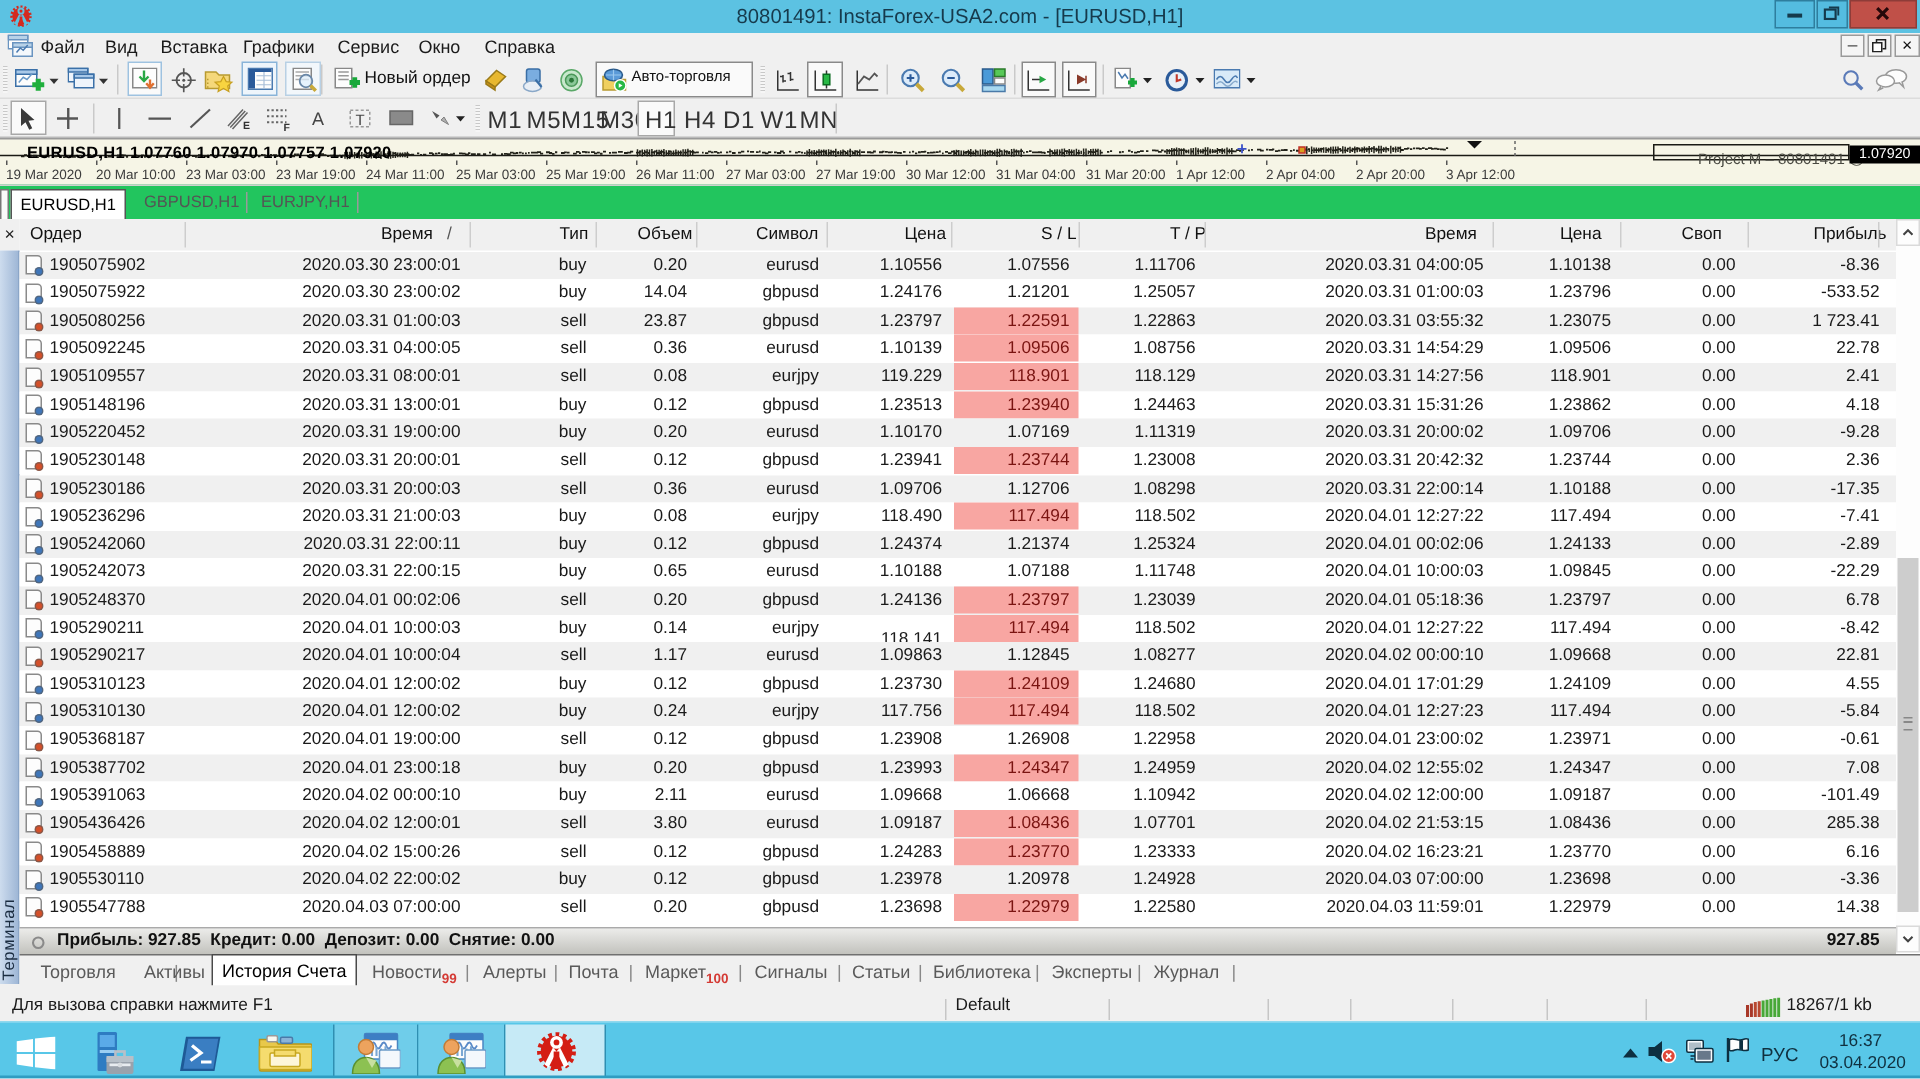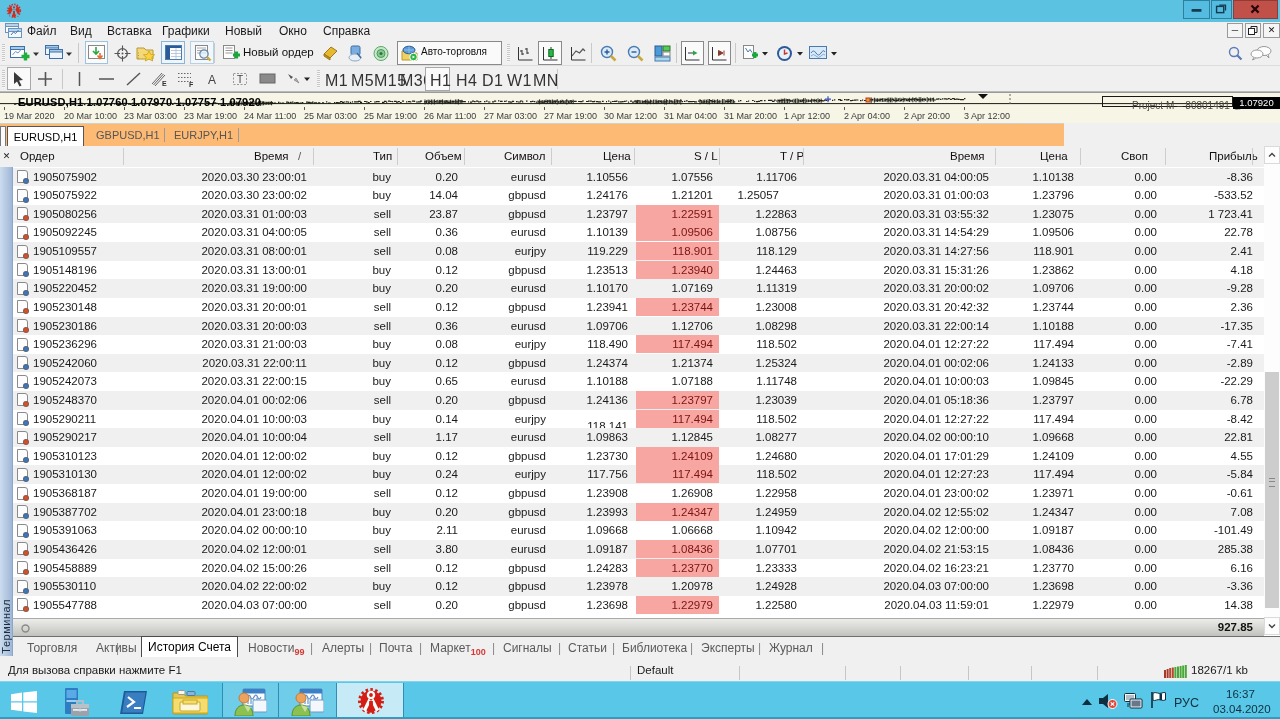--- a/index.html
+++ b/index.html
@@ -25,21 +25,21 @@
 .tfbox{position:absolute;left:425px;top:1px;width:25px;height:24px;background:#fafafa;border:1px solid #a8a8a8}
 .pressed{background:#fafafa;border:1px solid #a8a8a8}
 .ticn{position:absolute;top:5px}
 
 #chart{position:absolute;left:0;top:92px;width:1280px;height:31px;background:#f6f5e6;border-top:1px solid #9a9a9a}
 #chart .dt{position:absolute;top:18px;font-size:9px;color:#3c3c3c;white-space:nowrap}
 #chart .tick{position:absolute;top:14px;width:1px;height:3px;background:#555}
 #pricebox{position:absolute;left:1233px;top:4px;width:47px;height:12px;background:#000;color:#fff;font-size:9.5px;line-height:12px;text-align:center}
 #wtr{position:absolute;left:1132px;top:6px;font-size:10px;color:#4a4a42;white-space:nowrap}
 
-#ctabs{position:absolute;left:0;top:123px;width:1064px;height:23px;background:#fdba74;border-top:1px solid #d0d0d0;font-size:11px;color:#555}
+#ctabs{position:absolute;left:0;top:123px;width:1280px;height:23px;background:#22c55e;border-top:1px solid #d0d0d0;font-size:11px;color:#555}
 #ctabs .at{position:absolute;left:7px;top:2px;width:77px;height:21px;background:#fff;border:1px solid #555;border-bottom:none;text-align:center;line-height:20px;color:#000;font-size:11px}
 #ctabs .it{position:absolute;top:5px}
 #ctabs .sp{position:absolute;top:4px;width:1px;height:14px;background:#9a9a9a}
 
 #panel{position:absolute;left:0;top:146px;width:1280px;height:510px;background:#fff}
 #phead{position:absolute;left:13px;top:146px;width:1251px;height:21px;background:#f0f0f0;font-size:11.5px;color:#111}
 #phead .h{position:absolute;top:4px}
 #phead .vs{position:absolute;top:2px;width:1px;height:17px;background:#cdcdcd}
 #pclose{position:absolute;left:0px;top:146px;width:13px;height:21px;background:#f0f0f0;font-size:9px;color:#222;text-align:center;line-height:20px}
 #vtab{position:absolute;left:0;top:167px;width:13px;height:489px;background:linear-gradient(to right,#cddcee,#9fb7d6);border-right:1px solid #8ba6c8}
@@ -80,20 +80,21 @@
       <g>
         <circle cx="16" cy="15.5" r="12.6" fill="none" stroke="#d42a1e" stroke-width="3.4" stroke-dasharray="2.7 2.6"></circle>
         <circle cx="16" cy="15.5" r="11.6" fill="#d42a1e"></circle>
         <path d="M13.6 12.5 L6.8 25.5 L10.8 28 L16.3 15.5 Z" fill="#5cc2e2"></path>
         <path d="M18.4 12.5 L25.2 25.5 L21.2 28 L15.7 15.5 Z" fill="#5cc2e2"></path>
         <path d="M14.2 16 h3.6 V28.5 h-3.6 Z" fill="#d42a1e"></path>
         <circle cx="16" cy="8.8" r="4.7" fill="#5cc2e2"></circle>
         <circle cx="16" cy="8.8" r="2.1" fill="#d42a1e"></circle>
       </g>
     </svg>
+ <div class="txt">80801491: InstaForex-USA2.com - [EURUSD,H1]</div>
  <div class="wbtn" id="bmin">
       <svg class="wg" viewBox="0 0 27 19">
         <rect x="8" y="9" width="11" height="3" fill="#153a4c"></rect>
       </svg>
     </div>
  <div class="wbtn" id="bmax">
       <svg class="wg" viewBox="0 0 21 19">
         <rect x="5" y="6" width="8" height="7" fill="none" stroke="#153a4c" stroke-width="1.6"></rect>
         <path d="M8 4.5 h7 v6" fill="none" stroke="#153a4c" stroke-width="1.4"></path>
       </svg>
@@ -110,21 +111,21 @@
       <rect x="0.5" y="0.5" width="13" height="9" fill="#fdfdfd" stroke="#6a94c0"></rect>
       <rect x="0.5" y="0.5" width="13" height="3" fill="#b8d2e8" stroke="#6a94c0"></rect>
       <rect x="3.5" y="5.5" width="13" height="9" fill="#f4f8fc" stroke="#6a94c0"></rect>
       <rect x="3.5" y="5.5" width="13" height="3" fill="#b8d2e8" stroke="#6a94c0"></rect>
       <path d="M6 12 l2.5-3 2 1.5 3-3.5" stroke="#4a7ab0" stroke-width="1" fill="none"></path>
     </svg>
  <span style="left:27px">Файл</span>
     <span style="left:70px">Вид</span>
     <span style="left:107px">Вставка</span>
     <span style="left:162px">Графики</span>
-    <span style="left:225px">Новый</span>
+    <span style="left:225px">Сервис</span>
     <span style="left:279px">Окно</span>
     <span style="left:323px">Справка</span>
  <div class="mdib" style="left:1227px">─</div>
  <div class="mdib" style="left:1245px"><svg width="10" height="9" viewBox="0 0 10 9" style="margin-top:2px">
         <rect x="0.5" y="2.5" width="6" height="6" fill="#fff" stroke="#222"></rect>
         <path d="M3 2.5 V0.5 h6 v6 h-2" fill="none" stroke="#222"></path>
       </svg></div>
  <div class="mdib" style="left:1263px;width:17px">✕</div>
 </div>
 
@@ -461,21 +462,21 @@
 <div class="ric" style="top:188.6px">
     <span class="ball" style="background:#3f76b9"></span>
   </div>
 <div class="c" style="top:186.1px;left:33px">1905075922</div>
 <div class="c" style="top:186.1px;right:973px">2020.03.30 23:00:02</div>
 <div class="c" style="top:186.1px;right:889px">buy</div>
 <div class="c" style="top:186.1px;right:822px">14.04</div>
 <div class="c" style="top:186.1px;right:734px">gbpusd</div>
 <div class="c" style="top:186.1px;right:652px">1.24176</div>
 <div class="c" style="top:186.1px;right:567px">1.21201</div>
-<div class="c" style="top:186.1px;right:501px">1.25057</div>
+<div class="c" style="top:186.1px;right:483px">1.25057</div>
 <div class="c" style="top:186.1px;right:291px">2020.03.31 01:00:03</div>
 <div class="c" style="top:186.1px;right:206px">1.23796</div>
 <div class="c" style="top:186.1px;right:123px">0.00</div>
 <div class="c" style="top:186.1px;right:27px">-533.52</div>
 <div class="row" style="top:204.7px;background:#f0f0f0"></div>
 <div class="ric" style="top:207.2px">
     <span class="ball" style="background:#d4502a"></span>
   </div>
 <div class="c" style="top:204.7px;left:33px">1905080256</div>
 <div class="slr" style="top:204.7px"></div>
@@ -836,20 +837,21 @@
 <div class="c rd" style="top:595.8px;right:567px">1.22979</div>
 <div class="c" style="top:595.8px;right:483px">1.22580</div>
 <div class="c" style="top:595.8px;right:291px">2020.04.03 11:59:01</div>
 <div class="c" style="top:595.8px;right:206px">1.22979</div>
 <div class="c" style="top:595.8px;right:123px">0.00</div>
 <div class="c" style="top:595.8px;right:27px">14.38</div>
 <div id="sumrow">
  <svg class="abs" style="left:8px;top:5px" width="9" height="9" viewBox="0 0 9 9">
       <circle cx="4.5" cy="4.5" r="3.5" fill="none" stroke="#8a8a8a" stroke-width="1.4"></circle>
     </svg>
+ <span class="l">Прибыль: 927.85&nbsp;&nbsp;Кредит: 0.00&nbsp;&nbsp;Депозит: 0.00&nbsp;&nbsp;Снятие: 0.00</span>
  <span class="r">927.85</span>
 </div>
 <div id="sb"></div>
 <div class="sbb" style="left:1264px;top:146px;position:absolute"><svg width="14" height="16" viewBox="0 0 14 16">
       <path d="M4 9.5 L7 6.5 L10 9.5" fill="none" stroke="#444" stroke-width="1.4"></path>
     </svg></div>
 <div id="sbth"></div>
 <div class="sbb" style="left:1264px;top:617px;position:absolute"><svg width="14" height="16" viewBox="0 0 14 16">
       <path d="M4 6.5 L7 9.5 L10 6.5" fill="none" stroke="#444" stroke-width="1.4"></path>
     </svg></div>

